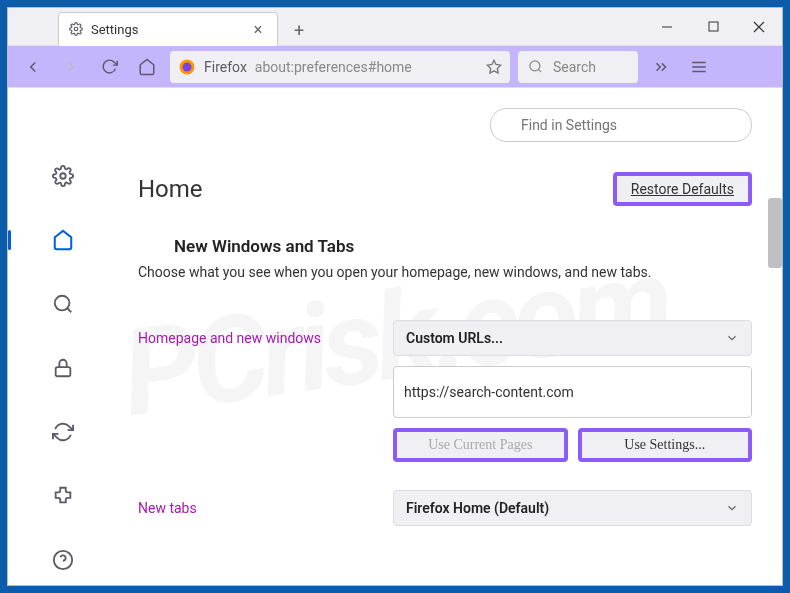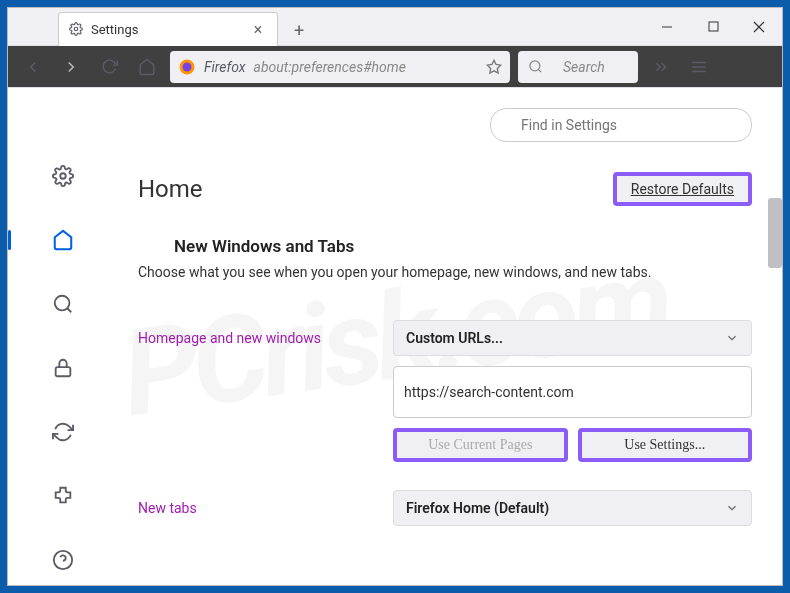--- a/index.html
+++ b/index.html
@@ -6,29 +6,29 @@
 body { width: 790px; height: 593px; background: #0b5cab; overflow: hidden; }
 .window { position: absolute; top: 7px; left: 7px; right: 7px; bottom: 7px; background: #fff; display: flex; flex-direction: column; border: 1px solid #bbb; }
 .titlebar { height: 38px; display: flex; align-items: center; background: #f0f0f4; border-bottom: 1px solid #e0e0e6; }
 .tabs-area { display: flex; align-items: flex-end; height: 38px; padding-left: 50px; flex: 1; }
 .tab { display: flex; align-items: center; gap: 8px; padding: 0 10px; height: 34px; background: #fff; border: 1px solid #ccc; border-bottom: none; border-radius: 4px 4px 0 0; min-width: 220px; font-size: 13px; color: #333; }
 .tab .gear { width: 14px; height: 14px; }
 .tab .close { margin-left: auto; font-size: 16px; color: #666; width: 18px; text-align: center; }
 .newtab { width: 30px; height: 30px; display: flex; align-items: center; justify-content: center; font-size: 18px; color: #666; margin-left: 6px; }
 .win-controls { display: flex; }
 .win-btn { width: 46px; height: 38px; display: flex; align-items: center; justify-content: center; }
-.toolbar { height: 42px; display: flex; align-items: center; gap: 8px; padding: 0 10px; border-bottom: 1px solid #e0e0e6; background: #404040; font-style: italic; }
+.toolbar { height: 42px; display: flex; align-items: center; gap: 8px; padding: 0 10px; border-bottom: 1px solid #e0e0e6; background: #c4b5fd; }
 .tbtn { width: 30px; height: 30px; display: flex; align-items: center; justify-content: center; color: #5b5b66; border-radius: 4px; }
 .tbtn.disabled { color: #bbb; }
 .urlbar { flex: 1; display: flex; align-items: center; height: 32px; background: #f0f0f4; border-radius: 4px; padding: 0 8px; gap: 8px; font-size: 14px; color: #333; max-width: 340px; }
 .fx-logo { width: 18px; height: 18px; }
 .urlseg { color: #5b5b66; }
 .urltext { color: #888; }
 .star { margin-left: auto; color: #777; }
-.searchbar { display: flex; align-items: center; gap: 20px; height: 32px; background: #f0f0f4; border-radius: 4px; padding: 0 10px; font-size: 14px; color: #888; min-width: 120px; }
+.searchbar { display: flex; align-items: center; gap: 10px; height: 32px; background: #f0f0f4; border-radius: 4px; padding: 0 10px; font-size: 14px; color: #888; min-width: 120px; }
 .content { flex: 1; display: flex; overflow: hidden; position: relative; }
 .sidebar { width: 110px; display: flex; flex-direction: column; align-items: center; padding-top: 70px; gap: 28px; }
 .side-item { width: 36px; height: 36px; display: flex; align-items: center; justify-content: center; color: #5b5b66; border-radius: 4px; position: relative; }
 .side-item.active { color: #0060df; }
 .side-item.active::before { content: ''; position: absolute; left: -37px; top: 8px; bottom: 8px; width: 3px; background: #0060df; border-radius: 2px; }
 .main { flex: 1; padding: 20px 30px 0 20px; overflow: hidden; position: relative; }
 .find-row { display: flex; justify-content: flex-end; margin-bottom: 30px; }
 .find-input { width: 262px; height: 34px; border: 1px solid #ccc; border-radius: 16px; padding: 0 10px 0 30px; font-size: 14px; color: #888; background: #fff; position: relative; }
 .find-wrap { position: relative; }
 .find-wrap .mag { position: absolute; left: 8px; top: 9px; width: 16px; height: 16px; color: #888; }

